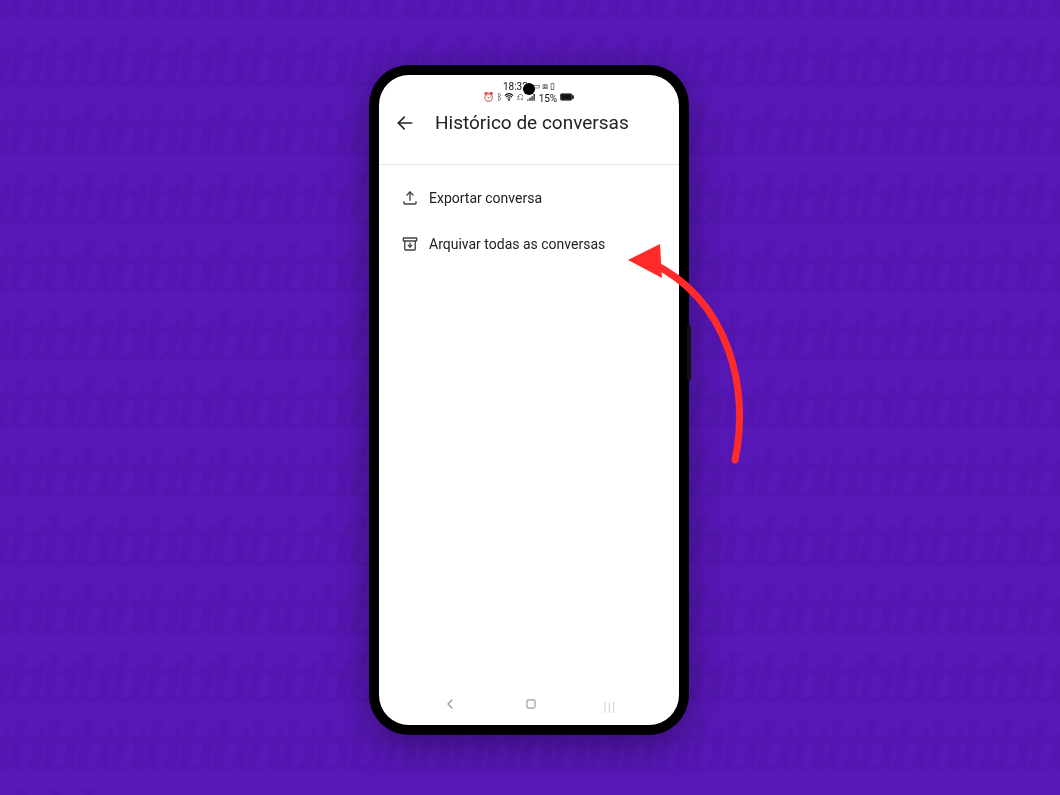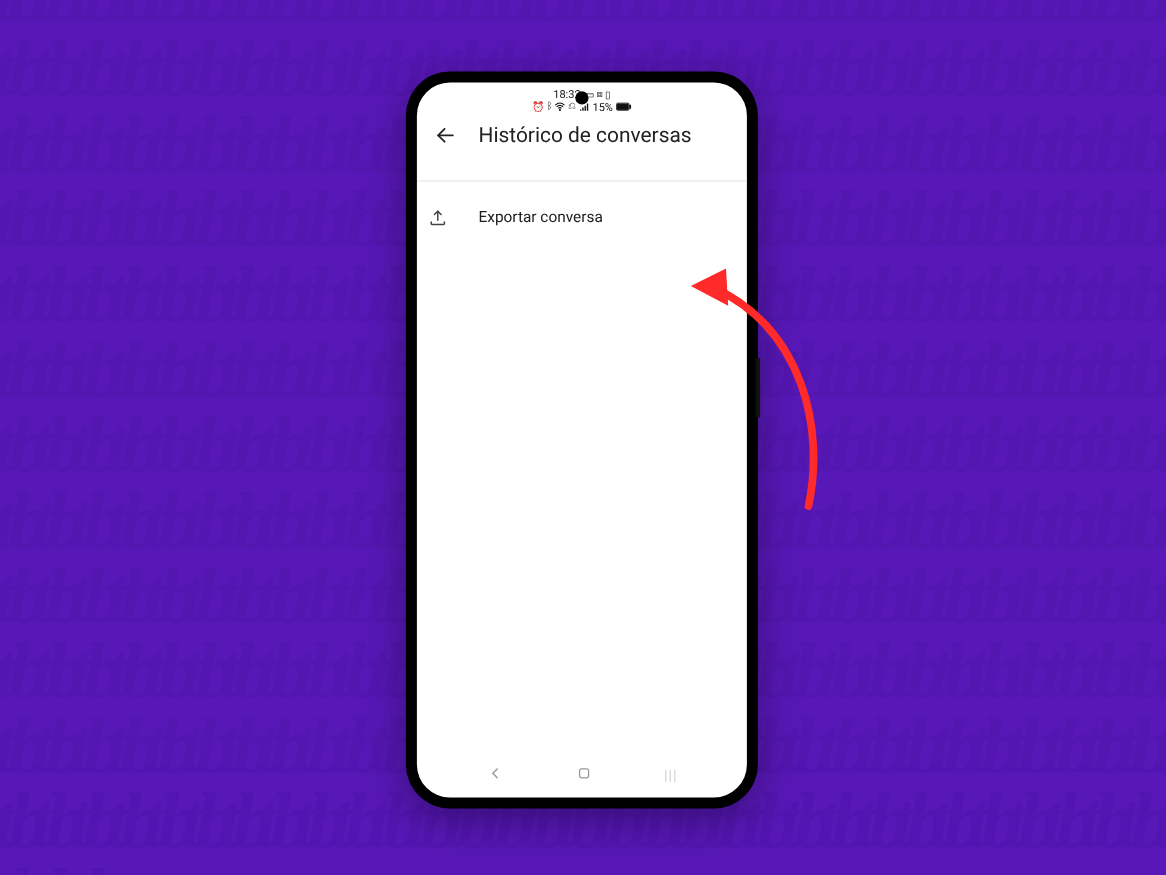--- a/index.html
+++ b/index.html
@@ -112,22 +112,22 @@
       font-weight: 400;
       color: #222;
     }
     
     .menu {
       padding: 10px 0;
     }
     .item {
       display: flex;
       align-items: center;
-      gap: 28px;
-      padding: 14px 10px;
+      gap: 10px;
+      padding: 14px 22px;
     }
     .item .ic { width: 18px; height: 18px; color: #424242; flex-shrink: 0; }
     .item-label {
       font-size: 14px;
       color: #202020;
     }
     
     .nav {
       margin-top: auto;
       display: flex;
@@ -614,20 +614,31 @@
       <div class="item">
         <span class="ic">
           <svg viewBox="0 0 24 24" width="18" height="18" fill="none" stroke="currentColor" stroke-width="1.8" stroke-linecap="round" stroke-linejoin="round">
               <path d="M12 15V4"></path>
               <path d="M8 8l4-4 4 4"></path>
               <path d="M4 17v2a1 1 0 001 1h14a1 1 0 001-1v-2"></path>
             </svg>
         </span>
         <span class="item-label">Exportar conversa</span>
       </div>
+      <div class="item">
+        <span class="ic">
+          <svg viewBox="0 0 24 24" width="18" height="18" fill="none" stroke="currentColor" stroke-width="1.8" stroke-linecap="round" stroke-linejoin="round">
+              <rect x="3" y="4" width="18" height="4" rx="1"></rect>
+              <path d="M5 8v11a1 1 0 001 1h12a1 1 0 001-1V8"></path>
+              <path d="M12 11v5"></path>
+              <path d="M9.5 13.5L12 16l2.5-2.5"></path>
+            </svg>
+        </span>
+        <span class="item-label">Arquivar todas as conversas</span>
+      </div>
     </div>
 
     <div class="nav">
       <span>
         <svg width="16" height="16" viewBox="0 0 24 24" fill="none" stroke="#555" stroke-width="2" stroke-linecap="round" stroke-linejoin="round">
             <polyline points="15 6 9 12 15 18"></polyline>
           </svg>
       </span>
       <span>
         <svg width="14" height="14" viewBox="0 0 24 24" fill="none" stroke="#555" stroke-width="2">

